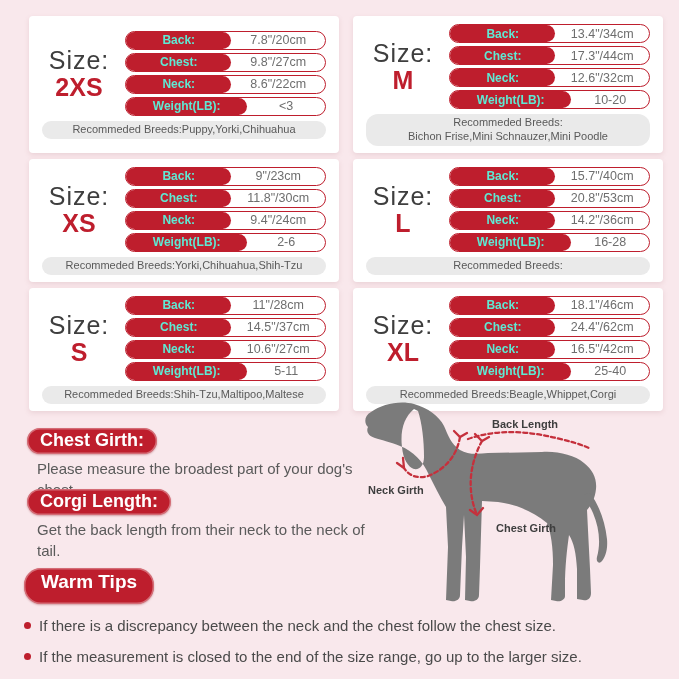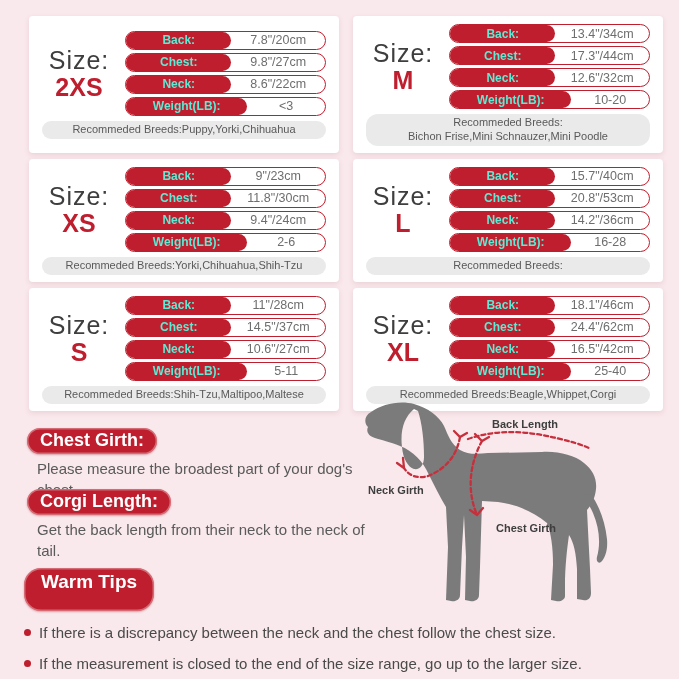--- a/index.html
+++ b/index.html
@@ -51,21 +51,21 @@
     display:flex;flex-direction:column;justify-content:center;
   }
   .breeds span{display:block;}
 
   
   .tag{
     display:inline-block;background:var(--accent-red);color:#fff;
     font-weight:700;font-size:18px;padding:2px 13px 3px;border-radius:13px;
     box-shadow:inset 0 0 0 1.5px rgba(255,255,255,0.35),0 1px 2px rgba(140,25,35,0.35);
   }
-  .tag.big{font-size:19px;padding:3px 17px 18px;border-radius:17px;}
+  .tag.big{font-size:19px;padding:3px 17px 11px;border-radius:17px;}
 
   .info-block{position:absolute;left:27px;width:340px;}
   .info-text{margin:5px 0 0 10px;font-size:15px;line-height:1.38;color:var(--text-gray);width:335px;}
 
   .tips{position:absolute;left:24px;top:568px;width:640px;}
   .tips ul{list-style:none;margin-top:12px;}
   .tips li{display:flex;gap:8px;margin-bottom:11px;font-size:15px;color:#4A4A4A;line-height:1.35;}
   .dot{flex:none;width:7px;height:7px;border-radius:50%;background:var(--accent-red);margin-top:6px;}
 
   

